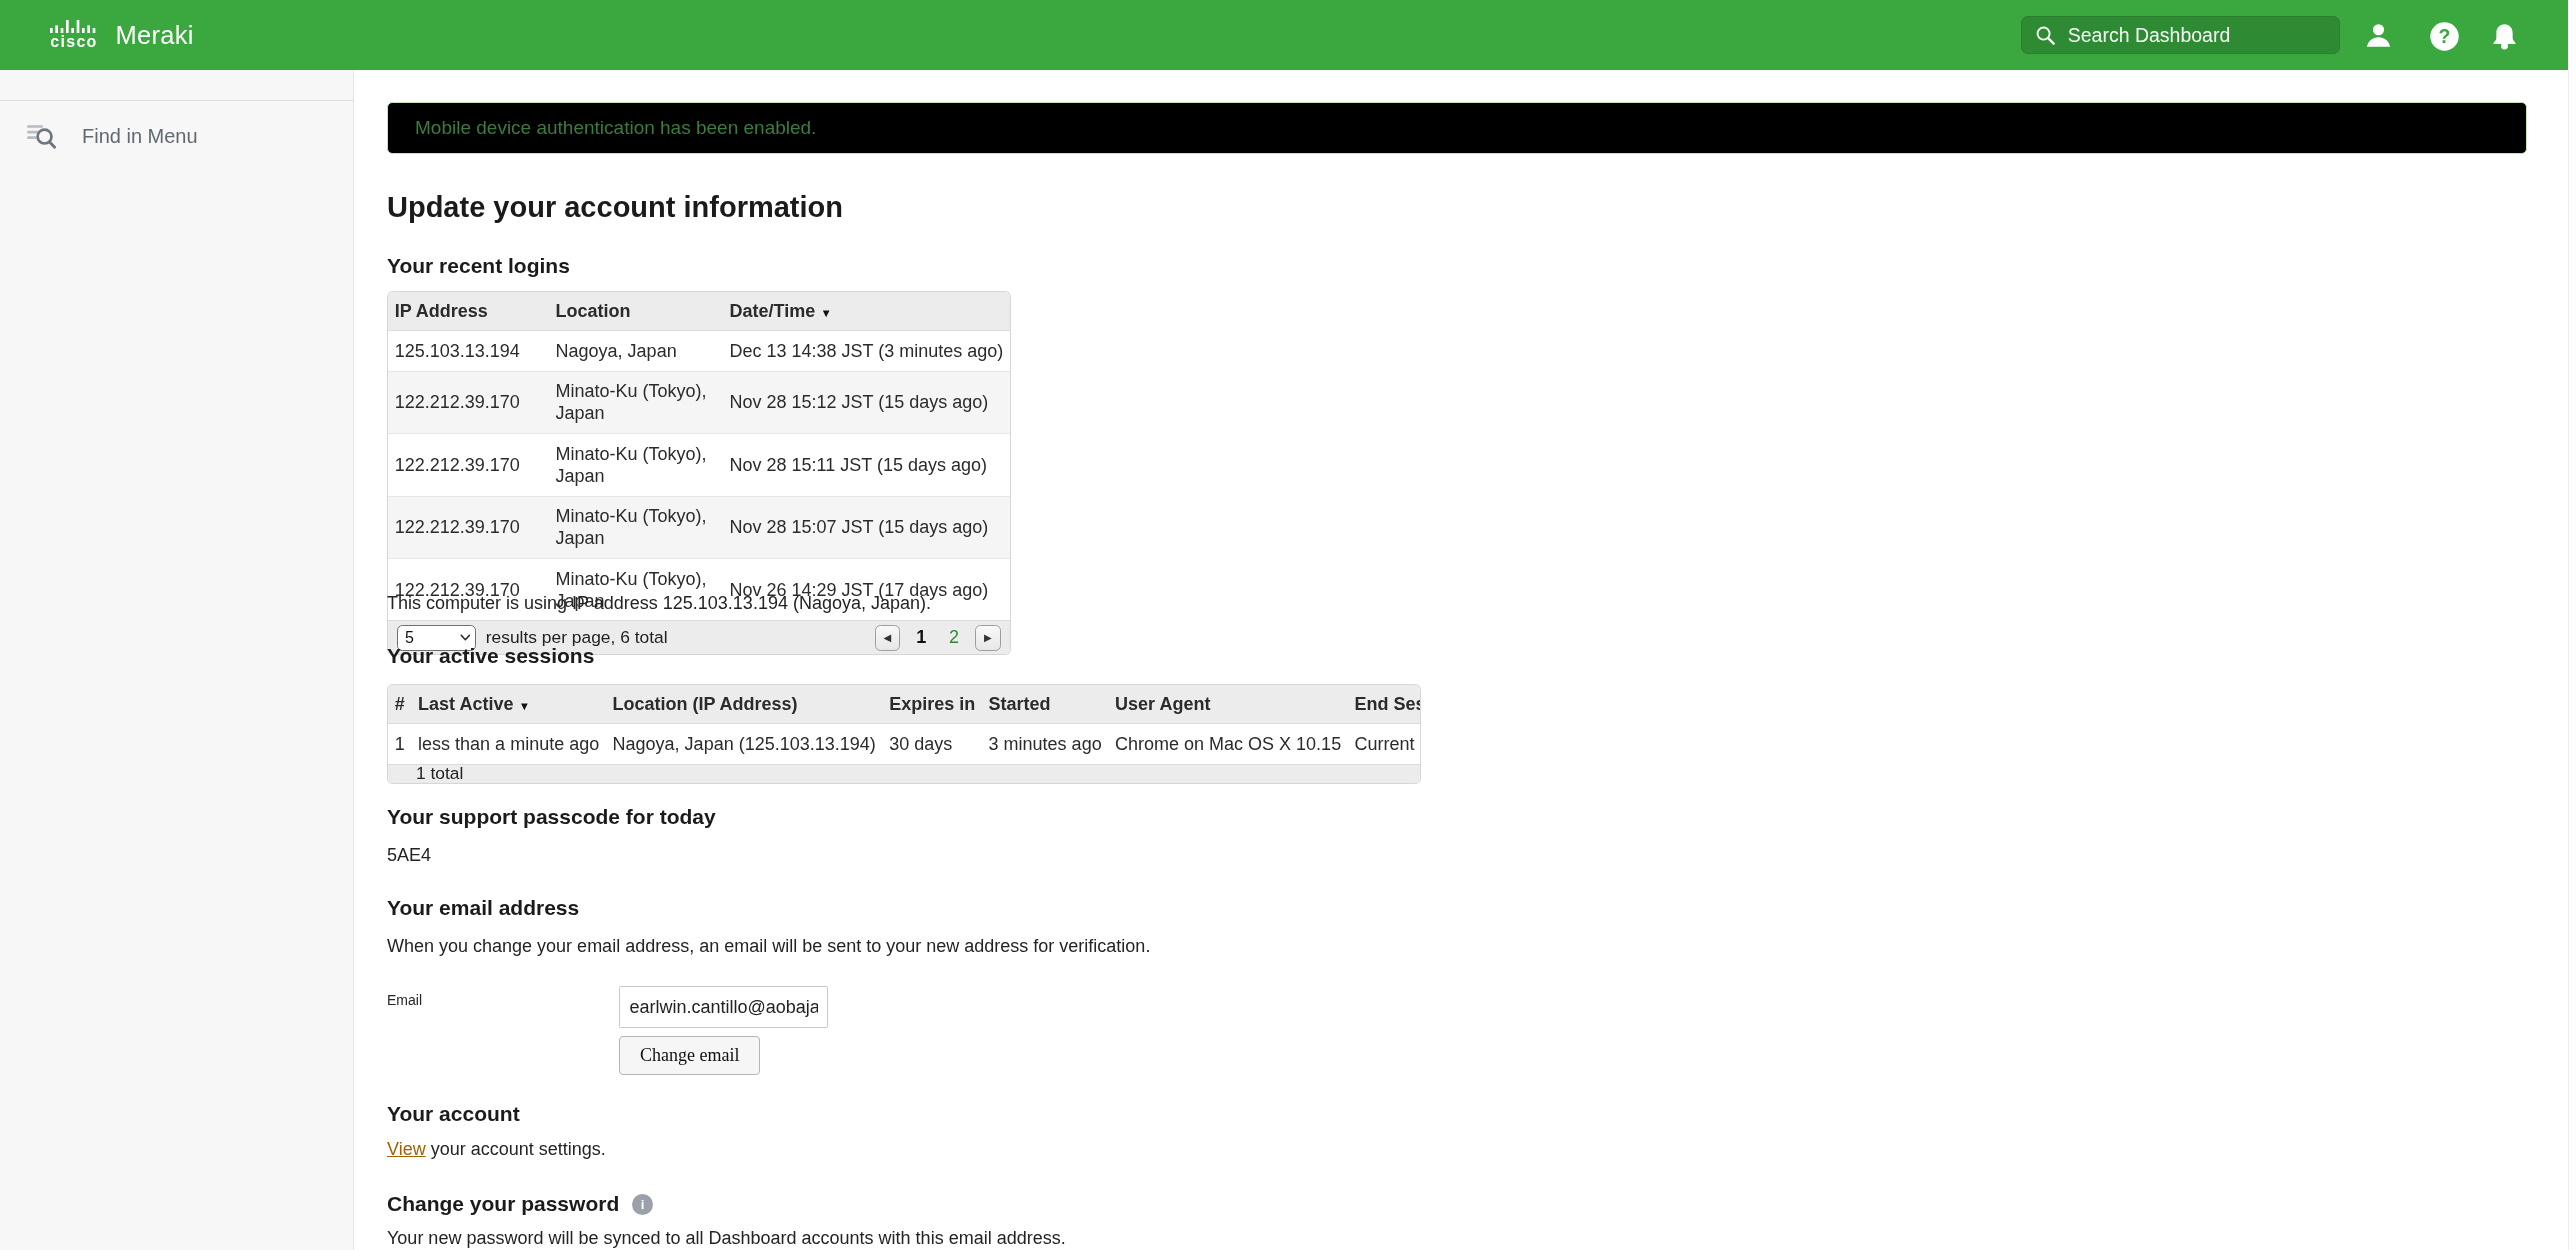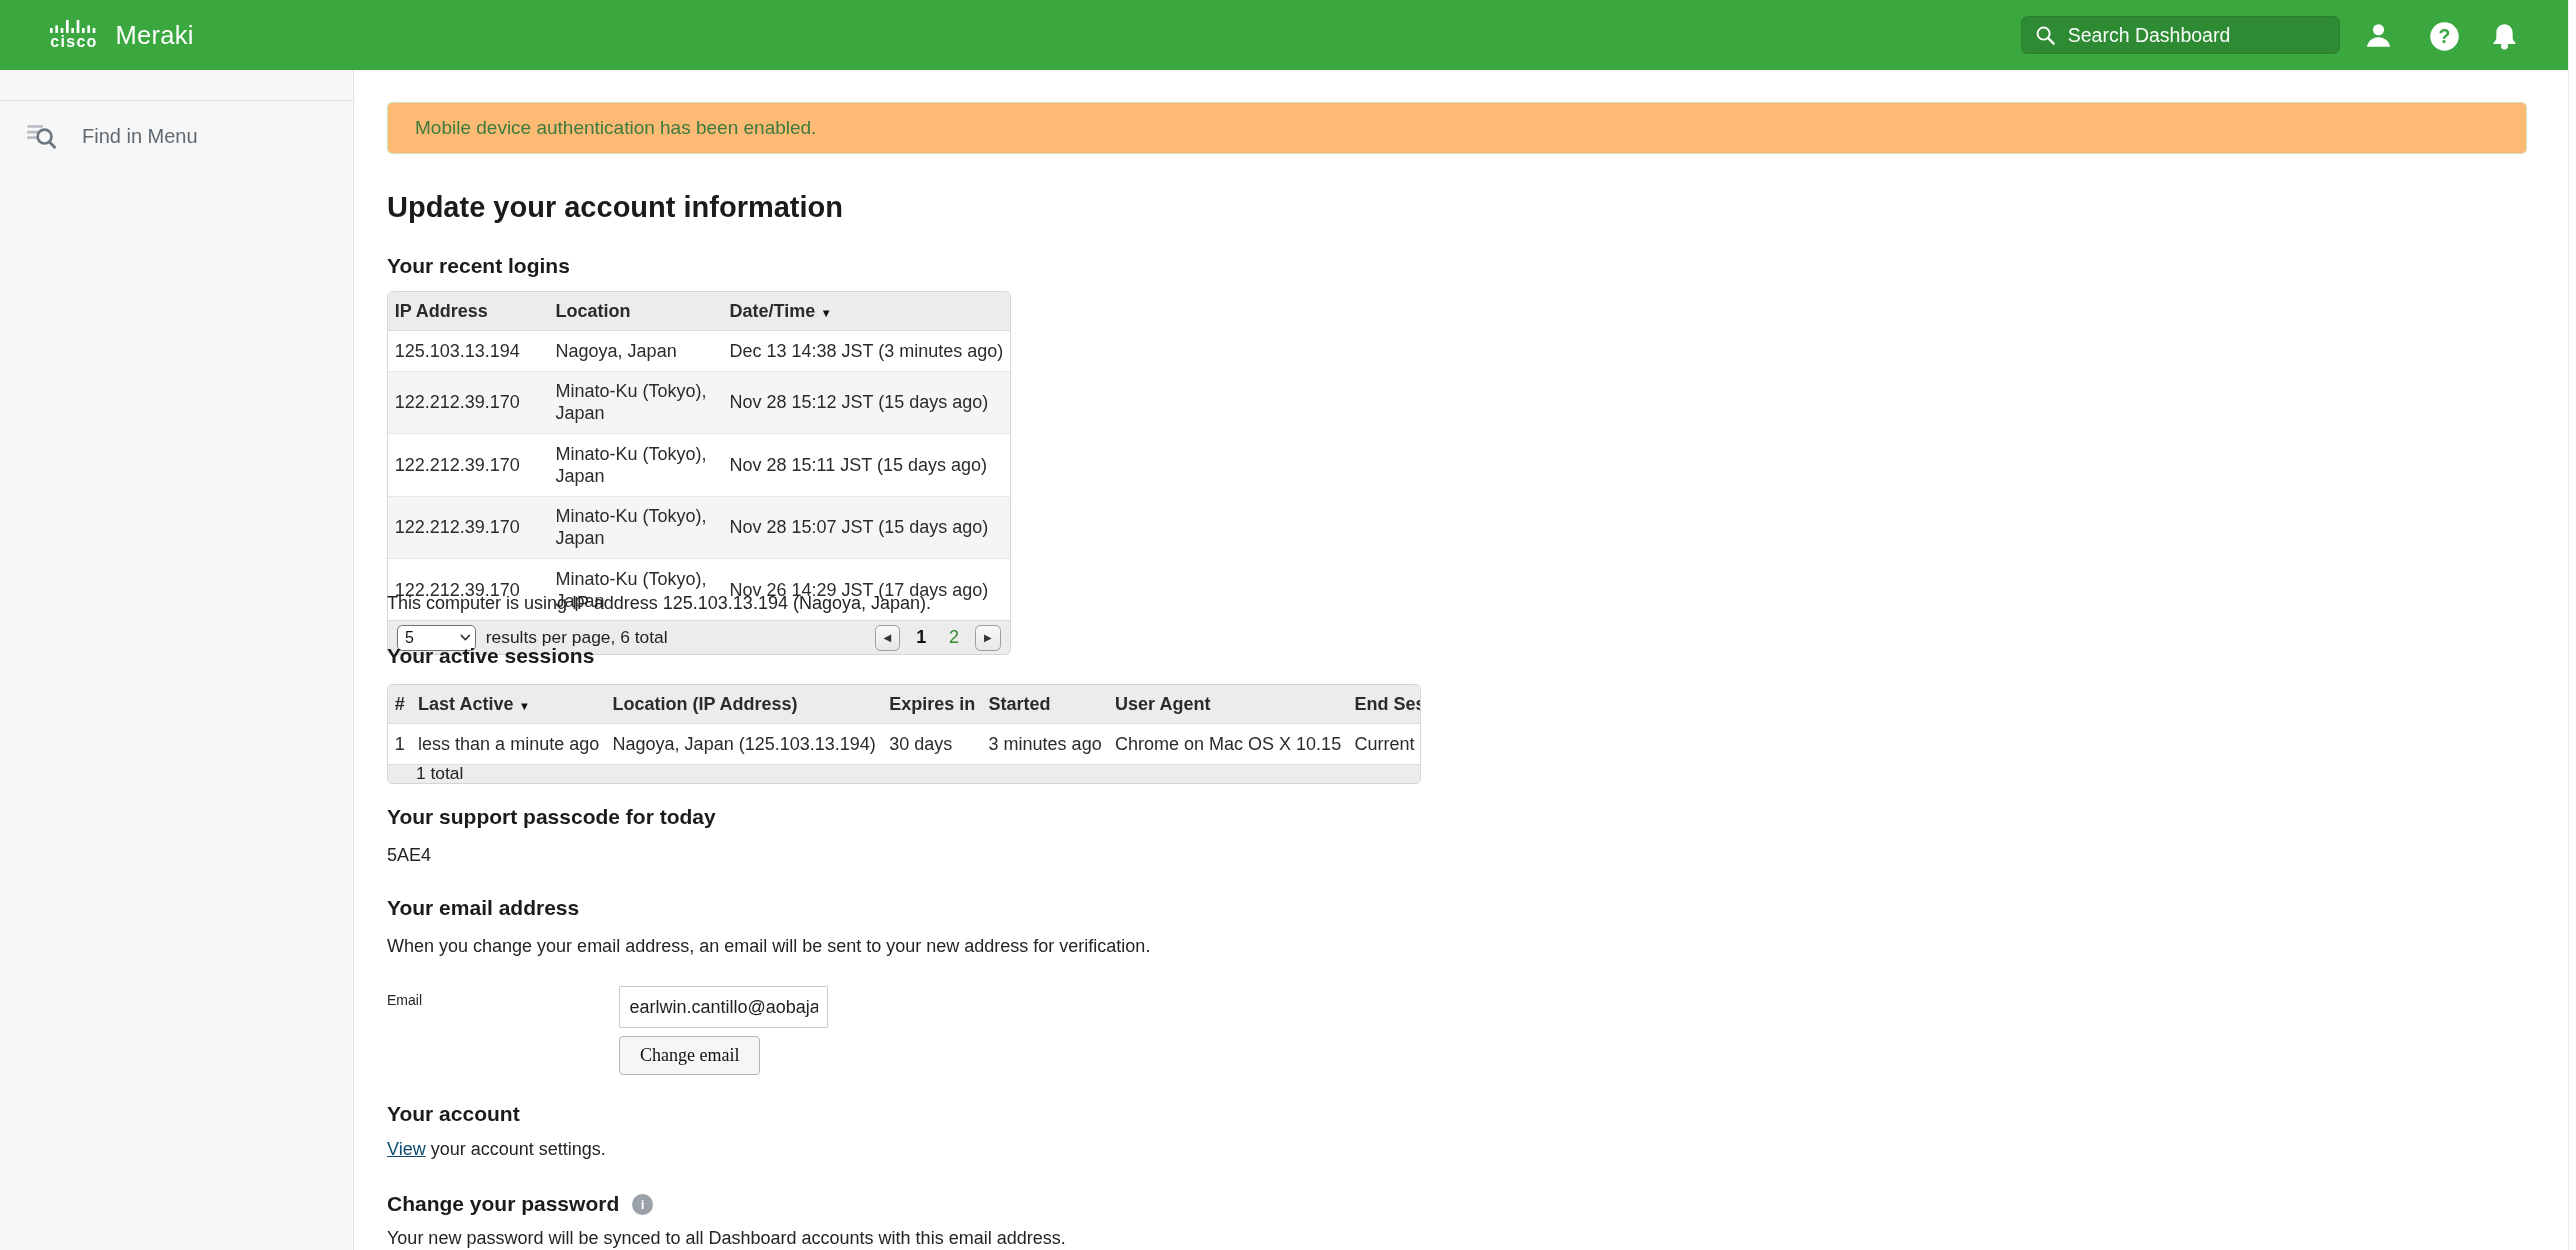--- a/index.html
+++ b/index.html
@@ -29,21 +29,21 @@
   
   .sidebar { position:absolute; top:70px; left:0; width:354px; height:1180px;
     background:#f7f7f7; border-right:1.3px solid #e4e4e4; }
   .sidebar-divider { margin-top:29.5px; border-top:1.3px solid #dcdcdc; }
   .find-item { display:flex; align-items:center; gap:25.5px; padding:21.5px 0 21.5px 27px;
     color:#5f6971; font-size:20px; cursor:pointer; }
 
   
   .content { position:absolute; top:70px; left:355px; width:2213px; height:1180px; background:#fff; }
   .banner { position:absolute; left:32px; top:32px; width:2140px; height:52px;
-    background:#fdba74; border:1.3px solid #cbe3bd; border-radius:5.4px;
+    background:#000000; border:1.3px solid #cbe3bd; border-radius:5.4px;
     display:flex; align-items:center; padding:0 27px; color:#3c7b3e; font-size:19px; }
   h1 { position:absolute; left:32px; top:121px; font-size:29px; font-weight:bold; color:#1b1b1b; }
   h2 { position:absolute; left:32px; font-size:21px; font-weight:bold; color:#1b1b1b; }
   .h2-logins { top:184px; } .h2-sessions { top:574px; } .h2-passcode { top:735px; }
   .h2-email { top:826px; } .h2-account { top:1032px; } .h2-password { top:1122px; display:flex; align-items:center; gap:13px; }
   .note { position:absolute; left:32px; top:523px; font-size:18px; color:#242424; }
 
   
   .tablebox { position:absolute; left:32px; border:1.3px solid #d6d6d6; border-radius:5.4px;
     overflow:hidden; font-size:18px; color:#2b2b2b; background:#fff; }
@@ -81,21 +81,21 @@
   .passcode-value { position:absolute; left:32px; top:775px; font-size:18px; color:#242424; }
   .email-desc { position:absolute; left:32px; top:866px; font-size:18px; color:#242424; }
   .email-label { position:absolute; left:32px; top:922px; font-size:14px; color:#242424; }
   .email-input { position:absolute; left:264px; top:916px; width:209px; height:42px;
     border:1.3px solid #c9c9c9; border-radius:1.3px; font-size:18px; padding:0 9.4px;
     color:#222; font-family:"Liberation Sans",sans-serif; outline:none; }
   .change-email { position:absolute; left:264px; top:966px; height:39px; padding:0 20px;
     font-size:18px; color:#111; background:#f6f6f6; border:1.3px solid #b5b5b5;
     border-radius:4px; cursor:pointer; font-family:Liberation Serif, serif; }
   .account-line { position:absolute; left:32px; top:1069px; font-size:18px; color:#242424; }
-  .account-line a { color:#0c4a6e; text-decoration:underline; cursor:pointer; }
+  .account-line a { color:#a16207; text-decoration:underline; cursor:pointer; }
   .info { width:21px; height:21px; border-radius:50%; background:#9aa1a8; color:#fff;
     font-size:13.4px; font-weight:bold; display:inline-flex; align-items:center;
     justify-content:center; font-style:normal; }
   .pw-desc { position:absolute; left:32px; top:1158px; font-size:18px; color:#242424; }
 </style>
 </head>
 <body>
 
 <div class="root">
 

